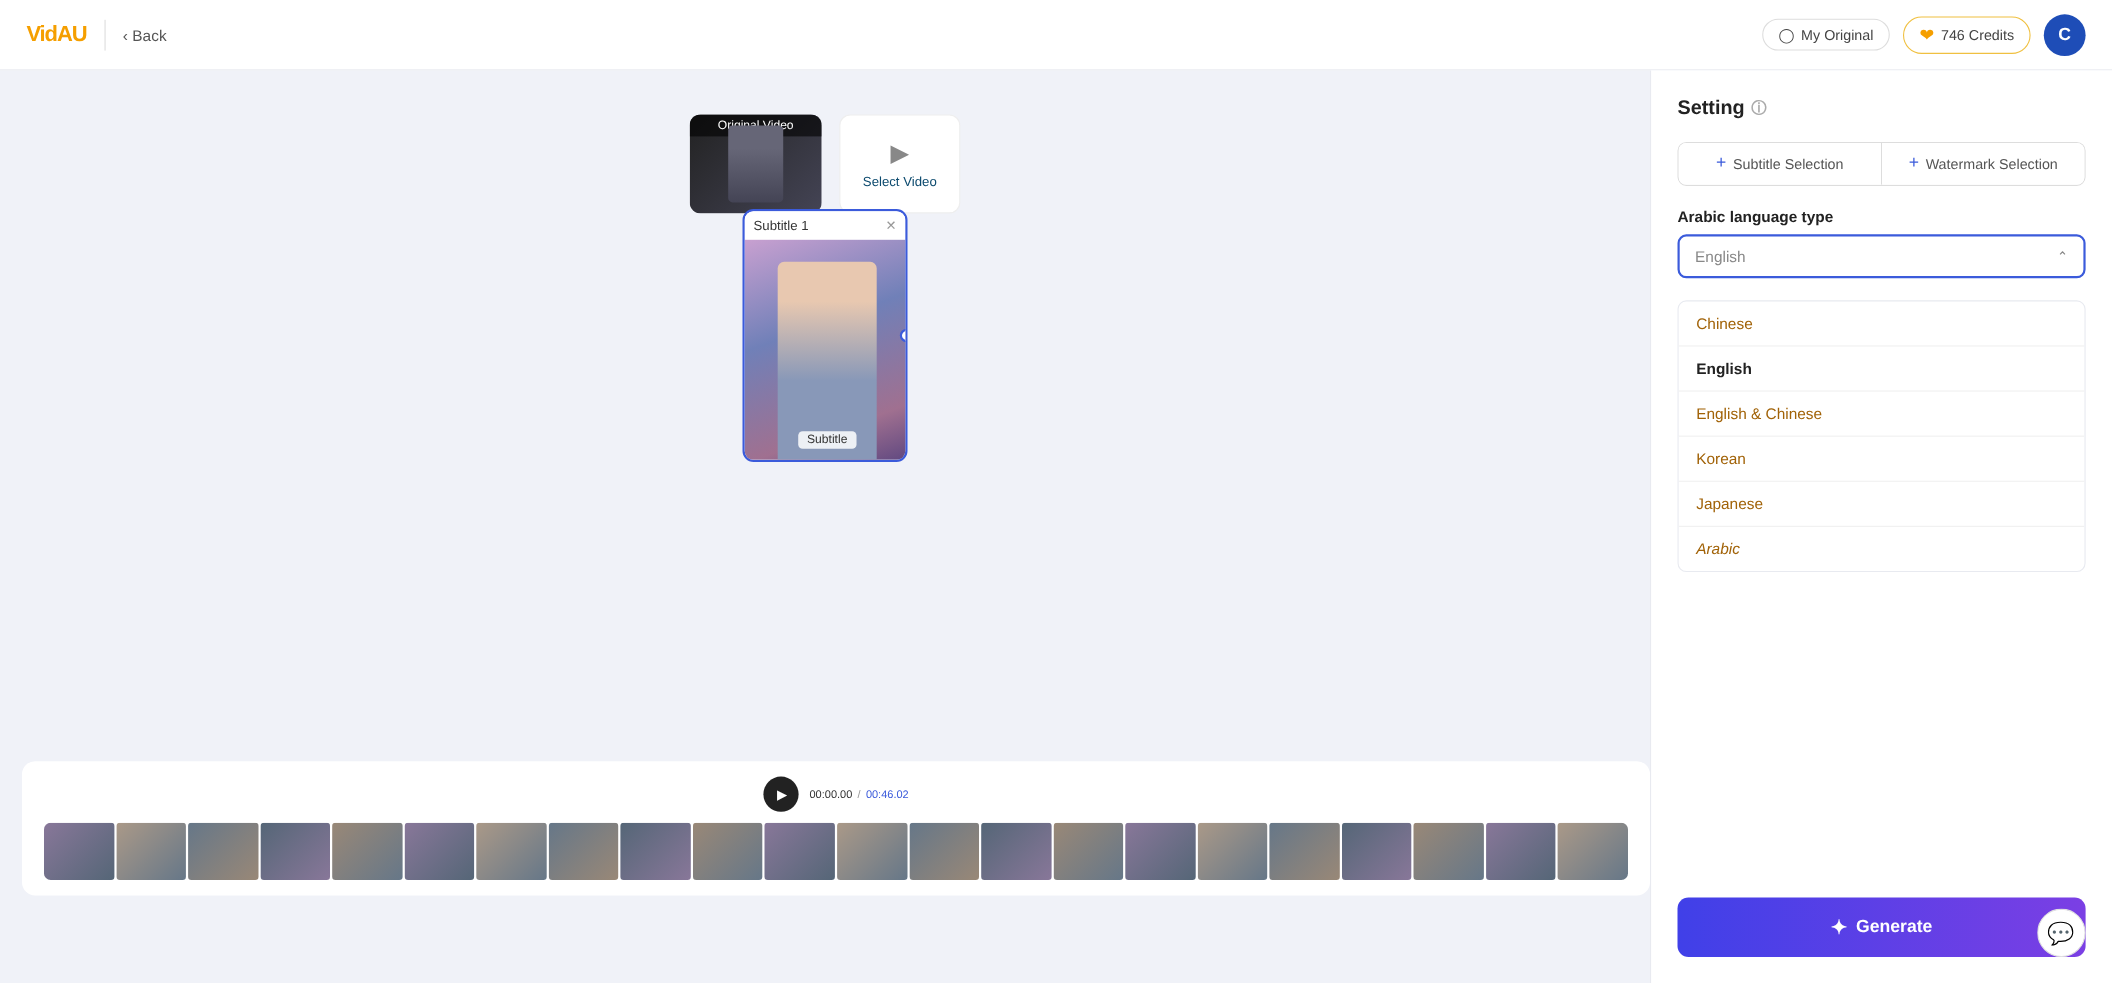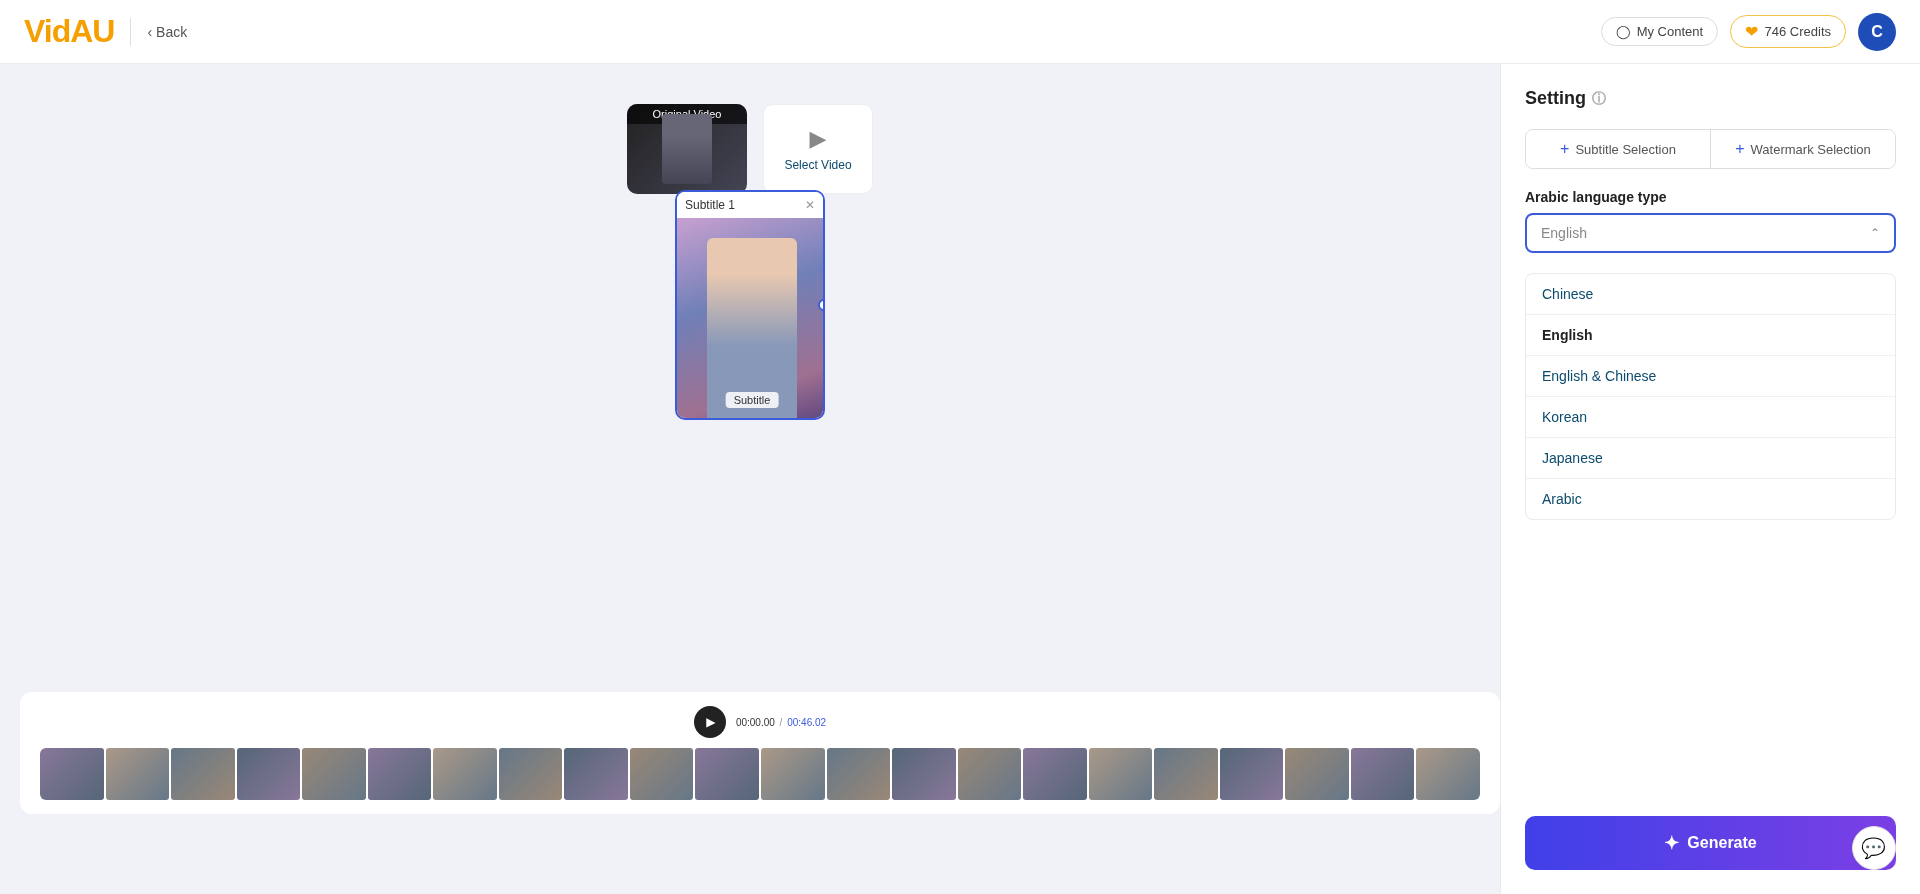--- a/index.html
+++ b/index.html
@@ -5,21 +5,21 @@
     * { box-sizing: border-box; margin: 0; padding: 0; }
     body { font-family: -apple-system, BlinkMacSystemFont, 'Segoe UI', sans-serif; background: #f0f2f8; height: 894px; overflow: hidden; }
 
     
     .header {
       display: flex; align-items: center; justify-content: space-between;
       background: #fff; height: 64px; padding: 0 24px;
       border-bottom: 1px solid #e8eaf0;
     }
     .header-left { display: flex; align-items: center; gap: 16px; }
-    .logo { font-size: 32px; font-weight: 800; color: #3b5bdb; letter-spacing: -1px; }
+    .logo { font-size: 20px; font-weight: 800; color: #3b5bdb; letter-spacing: -1px; }
     .logo span { color: #f59f00; }
     .divider-v { width: 1px; height: 28px; background: #ddd; }
     .back-btn { display: flex; align-items: center; gap: 4px; font-size: 14px; color: #555; cursor: pointer; background: none; border: none; }
     .header-right { display: flex; align-items: center; gap: 12px; }
     .my-content-btn {
       display: flex; align-items: center; gap: 6px;
       border: 1px solid #ddd; border-radius: 20px; padding: 6px 14px;
       font-size: 13px; color: #444; cursor: pointer; background: #fff;
     }
     .credits-btn {
@@ -163,24 +163,24 @@
     }
     .language-dropdown .lang-text { font-size: 14px; color: #888; }
     .language-dropdown .chevron { font-size: 12px; color: #888; }
 
     
     .dropdown-list {
       border: 1px solid #e8eaf0; border-radius: 8px; overflow: hidden;
       background: #fff;
     }
     .dropdown-item {
-      padding: 12px 16px; font-size: 14px; color: #0c4a6e; cursor: pointer;
+      padding: 12px 16px; font-size: 14px; color: #a16207; cursor: pointer;
       border-bottom: 1px solid #f0f0f0;
     }
-    .dropdown-item:last-child { border-bottom: none; }
+    .dropdown-item:last-child { border-bottom: none; font-style: italic; }
     .dropdown-item.active { font-weight: 700; color: #222; }
 
     
     .generate-btn {
       display: flex; align-items: center; justify-content: center; gap: 8px;
       background: linear-gradient(90deg, #4040e8 0%, #7b3fe4 100%);
       color: #fff; font-size: 16px; font-weight: 600; border: none;
       border-radius: 10px; padding: 16px; cursor: pointer; margin-top: auto;
     }
     .generate-btn .sparkle { font-size: 18px; }
@@ -203,21 +203,21 @@
     </div>
     <div class="divider-v"></div>
     <button class="back-btn">
       <span>‹</span>
       <span>Back</span>
     </button>
   </div>
   <div class="header-right">
     <button class="my-content-btn">
       <span>◯</span>
-      <span>My Content</span>
+      <span>My Original</span>
     </button>
     <button class="credits-btn">
       <span class="credits-heart">❤</span>
       <span>746 Credits</span>
     </button>
     <div class="avatar">
       <span>C</span>
     </div>
   </div>
 </div>

